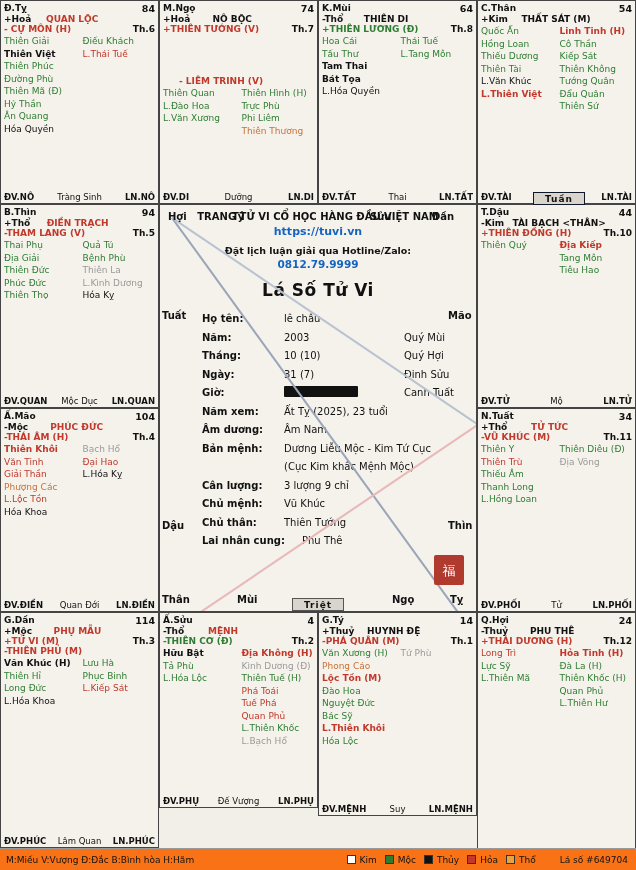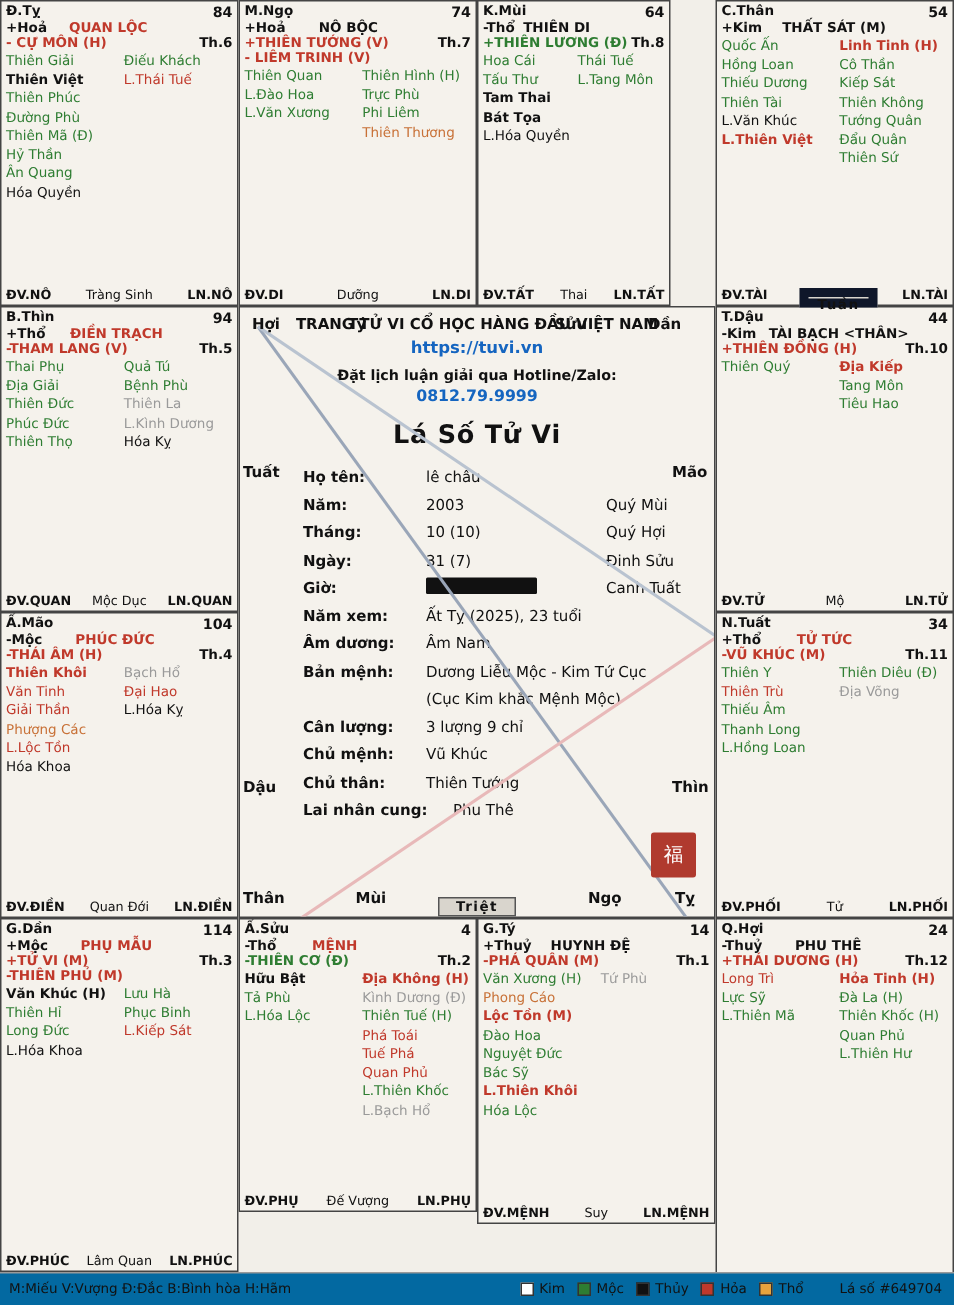--- a/index.html
+++ b/index.html
@@ -82,34 +82,34 @@
     vertical-align:-1px; border-radius:1px;
   }
   .chi-label {
     position:absolute; font-size:10px; font-weight:bold; color:#111;
   }
   .trietbox {
     position:absolute; background:#d9d5cd; border:1px solid #555;
     font-size:9px; font-weight:bold; text-align:center; letter-spacing:1px;
   }
   .tuanbox {
-    position:absolute; background:#d9d5cd; border:6px solid #0f172a;
+    position:absolute; background:#d9d5cd; border:1px solid #0f172a;
     font-size:9px; font-weight:bold; text-align:center; letter-spacing:1px;
   }
   .seal {
     position:absolute; width:30px; height:30px;
     background:#b03a2e; color:#fff; font-size:8px;
     display:flex; align-items:center; justify-content:center;
     border-radius:2px;
   }
   .seal span { font-size:13px; line-height:1; }
 
   .legend {
     position:absolute; left:0; bottom:0; width:636px; height:22px;
-    background:#0369a1; border-top:1px solid #999;
+    background:#f97316; border-top:1px solid #999;
     display:flex; align-items:center; font-size:9px;
   }
   .legend .l1 { margin-left:6px; }
   .legend .sw { display:inline-block; width:9px; height:9px; border:1px solid #333; vertical-align:-1px; margin-right:2px; }
   .legend .grp { margin-left:auto; display:flex; align-items:center; gap:8px; margin-right:8px;}
   .legend .item { display:flex; align-items:center; gap:2px; }
 
   svg.lines { position:absolute; left:0; top:0; width:636px; height:870px; pointer-events:none; }
 </style>
 </head>
@@ -161,42 +161,42 @@
       </div>
     <div style="display:flex;justify-content:space-between;padding:0 3px;">
       <span class="b">+Hoả</span>
       <span class="b blk" style="margin-right:40px;">NÔ BỘC</span>
         <span></span>
     </div>
     <div style="display:flex;justify-content:space-between;padding:0 3px;">
       <span class="b red">+THIÊN TƯỚNG (V)</span>
       <span class="b">Th.7</span>
     </div>
-    <div style="padding:0 3px;"><span class="b red">- LIÊM TRINH (V)</span></div>
+    <div style="padding:0 19px;margin-top:42px;"><span class="b red">- LIÊM TRINH (V)</span></div>
     <div class="starsrow" style="margin-top:1px;">
       <div class="col">
         <div class="line green">Thiên Quan</div>
         <div class="line green">L.Đào Hoa</div>
         <div class="line green">L.Văn Xương</div>
       </div>
       <div class="col">
         <div class="line green">Thiên Hình (H)</div>
         <div class="line green">Trực Phù</div>
         <div class="line green">Phi Liêm</div>
         <div class="line orange">Thiên Thương</div>
       </div>
     </div>
     <div class="footer">
       <span>ĐV.DI</span>
       <span class="mid">Dưỡng</span>
       <span>LN.DI</span>
     </div>
   </div>
 
-  <div class="cell" style="left:318px;top:0;width:129px;height:204px;">
+  <div class="cell" style="left:318px;top:0;width:159px;height:204px;">
     <div class="hdr">
         <span class="left">K.Mùi</span>
         <span class="right">64</span>
       </div>
     <div style="display:flex;justify-content:space-between;padding:0 3px;">
       <span class="b">-Thổ</span>
       <span class="b blk" style="margin-right:44px;">THIÊN DI</span>
         <span></span>
     </div>
     <div style="display:flex;justify-content:space-between;padding:0 3px;">

